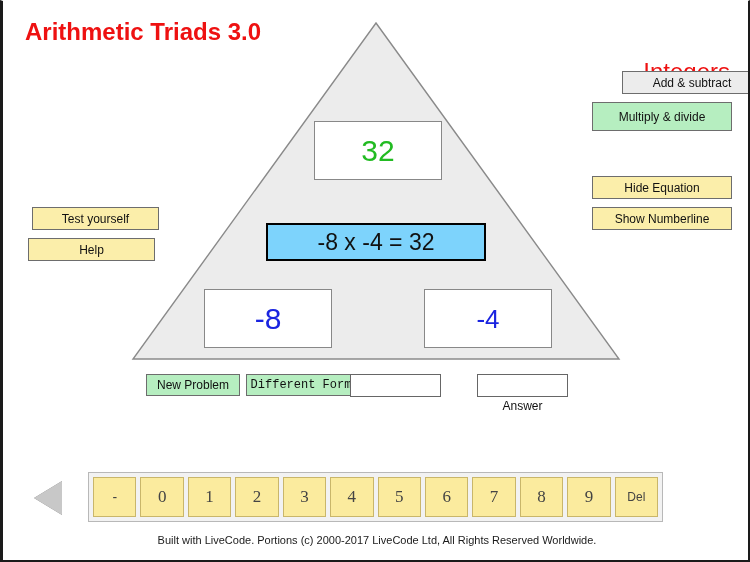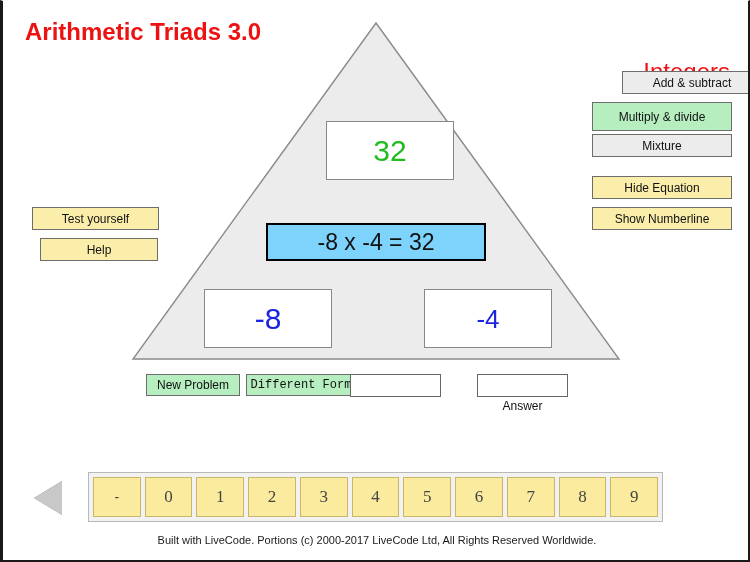--- a/index.html
+++ b/index.html
@@ -107,22 +107,22 @@
   .btn-green  { background: #b6eec0; }
   .btn-gray   { background: #ececec; }
 
   .btn-test {
     position: absolute;
     left: 29px; top: 206px;
     width: 127px; height: 23px;
   }
   .btn-help {
     position: absolute;
-    left: 37px; top: 237px;
-    width: 118px; height: 23px;
+    left: 25px; top: 237px;
+    width: 127px; height: 23px;
   }
 
   
   .btn-addsub {
     position: absolute;
     left: 619px; top: 70px;
     width: 140px; height: 23px;
   }
   .btn-muldiv {
     position: absolute;
@@ -158,21 +158,21 @@
     position: absolute;
     background: #ffffff;
     border: 1px solid #888888;
     box-sizing: border-box;
     display: flex;
     align-items: center;
     justify-content: center;
   }
   .box-top {
     left: 311px; top: 120px;
-    width: 128px; height: 59px; margin-left: 12px;
+    width: 128px; height: 59px;
   }
   .box-top .val {
     font-size: 30px;
     color: #22bb22;
     line-height: 1;
   }
   .box-left {
     left: 201px; top: 288px;
     width: 128px; height: 59px;
   }
@@ -318,21 +318,20 @@
 
   <div class="app-title">Arithmetic Triads 3.0</div>
   <div class="mode-title">Integers</div>
 
 
   <div class="btn btn-yellow btn-test">Test yourself</div>
   <div class="btn btn-yellow btn-help">Help</div>
 
   <div class="btn btn-gray btn-addsub">Add &amp; subtract</div>
   <div class="btn btn-green btn-muldiv">Multiply &amp; divide</div>
-  <div class="btn btn-gray btn-mixture">Mixture</div>
   <div class="btn btn-yellow btn-hideeq">Hide Equation</div>
   <div class="btn btn-yellow btn-numline">Show Numberline</div>
 
   <svg class="triangle-svg" viewBox="0 0 750 562">
     <polygon points="373,22 616,358 130,358" fill="#ececec" stroke="#8a8a8a" stroke-width="1.4"></polygon>
   </svg>
 
   <div class="value-box box-top">
     <span class="val">32</span>
   </div>
@@ -359,17 +358,18 @@
     <div class="key">0</div>
     <div class="key">1</div>
     <div class="key">2</div>
     <div class="key">3</div>
     <div class="key">4</div>
     <div class="key">5</div>
     <div class="key">6</div>
     <div class="key">7</div>
     <div class="key">8</div>
     <div class="key">9</div>
+    <div class="key key-del">Del</div>
   </div>
 
   <div class="footer">Built with LiveCode. Portions (c) 2000-2017 LiveCode Ltd, All Rights Reserved Worldwide.</div>
 
 </div>
 
 </body></html>

